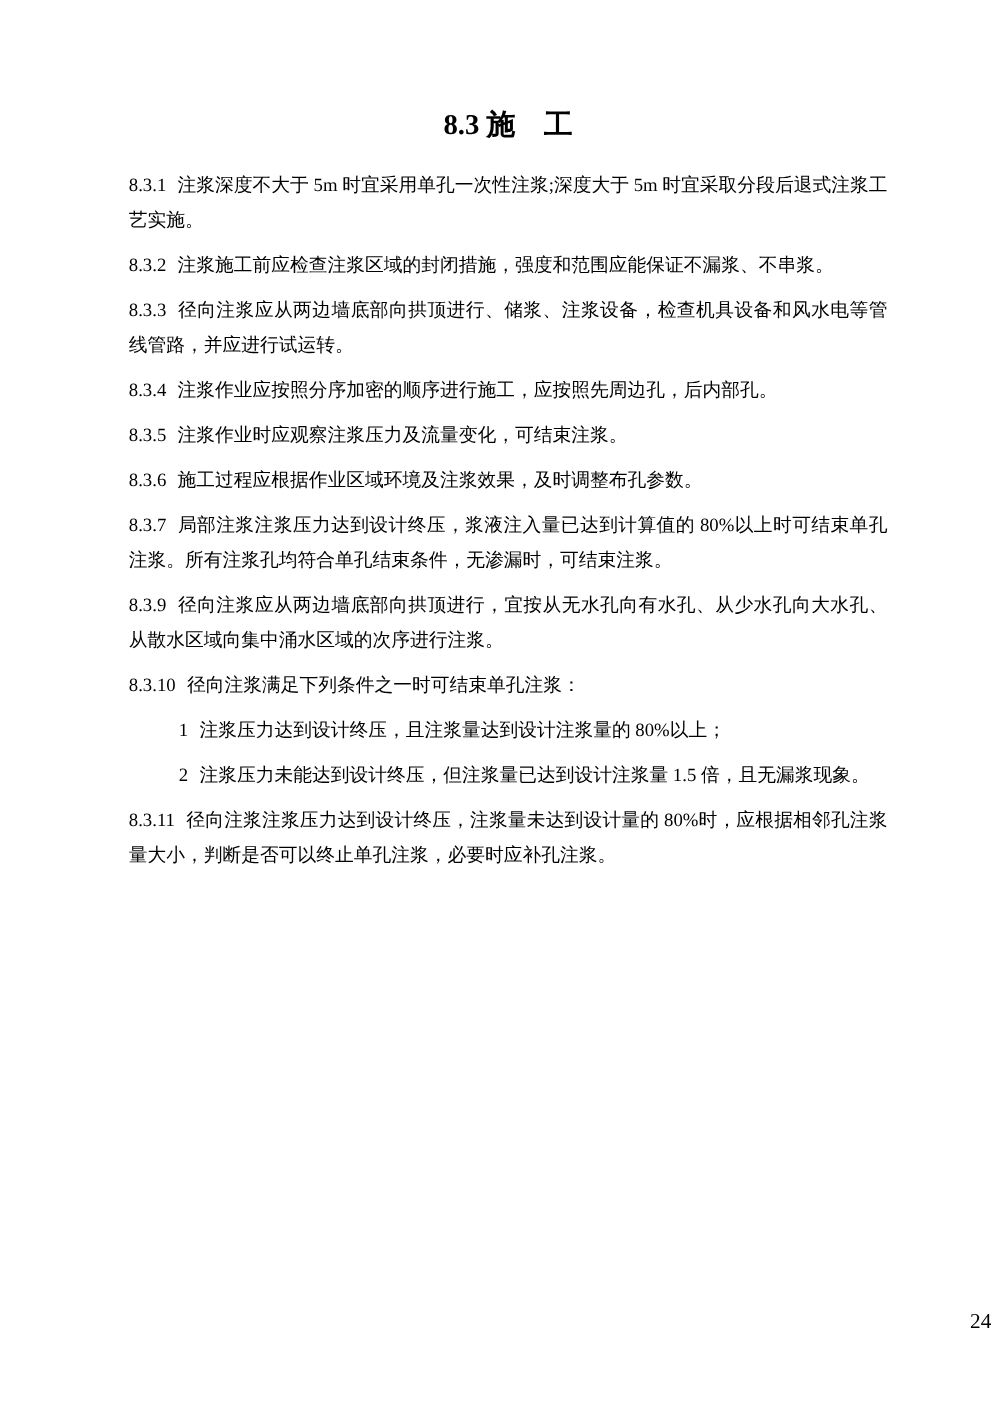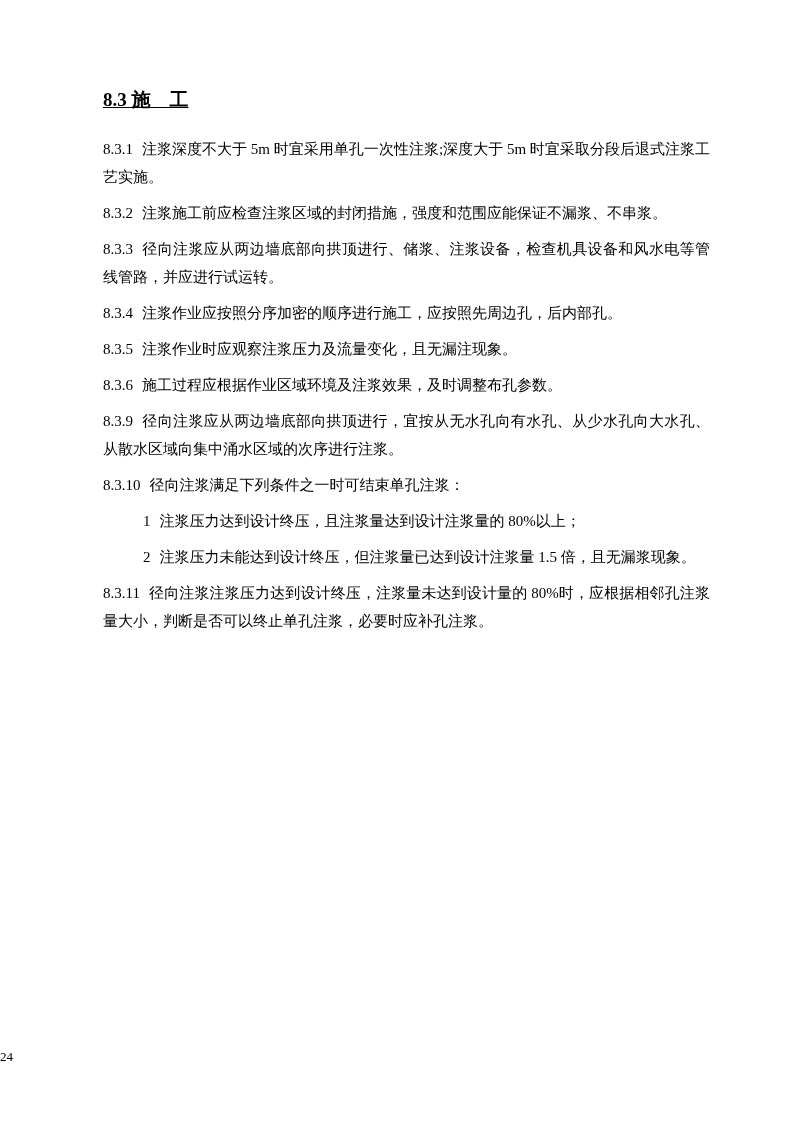--- a/index.html
+++ b/index.html
@@ -17,70 +17,70 @@
     color: #000000;
   }
   .content {
     position: absolute;
     left: 103px;
     top: 88px;
     width: 607px;
   }
   .doc-title {
     margin: 0 0 23px 0;
-    text-align: left;
-    font-size: 19px;
+    text-align: center;
+    font-size: 23px;
     font-weight: bold;
     line-height: 24px;
-    text-decoration: underline;
   }
   .clause {
     margin: 0 0 8px 0;
     font-size: 15px;
     line-height: 28px;
     text-align: justify;
   }
   .clause .num {
     font-weight: normal;
     margin-right: 9px;
     white-space: nowrap;
   }
   .sub-clause {
     text-indent: 40px;
   }
   .page-number {
     position: absolute;
     left: 0;
     right: 0;
     bottom: 59px;
-    text-align: left;
-    font-size: 13px;
+    text-align: right;
+    font-size: 17px;
     line-height: 15px;
   }
 </style>
 </head>
 <body>
 
 <div class="page">
   <div class="content">
 
     <h1 class="doc-title">8.3 施　工</h1>
 
     <p class="clause"><span class="num">8.3.1</span><span>注浆深度不大于 5m 时宜采用单孔一次性注浆;深度大于 5m 时宜采取分段后退式注浆工艺实施。</span></p>
 
     <p class="clause"><span class="num">8.3.2</span><span>注浆施工前应检查注浆区域的封闭措施，强度和范围应能保证不漏浆、不串浆。</span></p>
 
     <p class="clause"><span class="num">8.3.3</span><span>径向注浆应从两边墙底部向拱顶进行、储浆、注浆设备，检查机具设备和风水电等管线管路，并应进行试运转。</span></p>
 
     <p class="clause"><span class="num">8.3.4</span><span>注浆作业应按照分序加密的顺序进行施工，应按照先周边孔，后内部孔。</span></p>
 
-    <p class="clause"><span class="num">8.3.5</span><span>注浆作业时应观察注浆压力及流量变化，且无漏注现象。</span></p>
+    <p class="clause"><span class="num">8.3.5</span><span>注浆作业时应观察注浆压力及流量变化，可结束注浆。</span></p>
 
     <p class="clause"><span class="num">8.3.6</span><span>施工过程应根据作业区域环境及注浆效果，及时调整布孔参数。</span></p>
 
+    <p class="clause"><span class="num">8.3.7</span><span>局部注浆注浆压力达到设计终压，浆液注入量已达到计算值的 80%以上时可结束单孔注浆。所有注浆孔均符合单孔结束条件，无渗漏时，可结束注浆。</span></p>
 
 
     <p class="clause"><span class="num">8.3.9</span><span>径向注浆应从两边墙底部向拱顶进行，宜按从无水孔向有水孔、从少水孔向大水孔、从散水区域向集中涌水区域的次序进行注浆。</span></p>
 
     <p class="clause"><span class="num">8.3.10</span><span>径向注浆满足下列条件之一时可结束单孔注浆：</span></p>
 
     <p class="clause sub-clause"><span class="num">1</span><span>注浆压力达到设计终压，且注浆量达到设计注浆量的 80%以上；</span></p>
 
     <p class="clause sub-clause"><span class="num">2</span><span>注浆压力未能达到设计终压，但注浆量已达到设计注浆量 1.5 倍，且无漏浆现象。</span></p>
 

